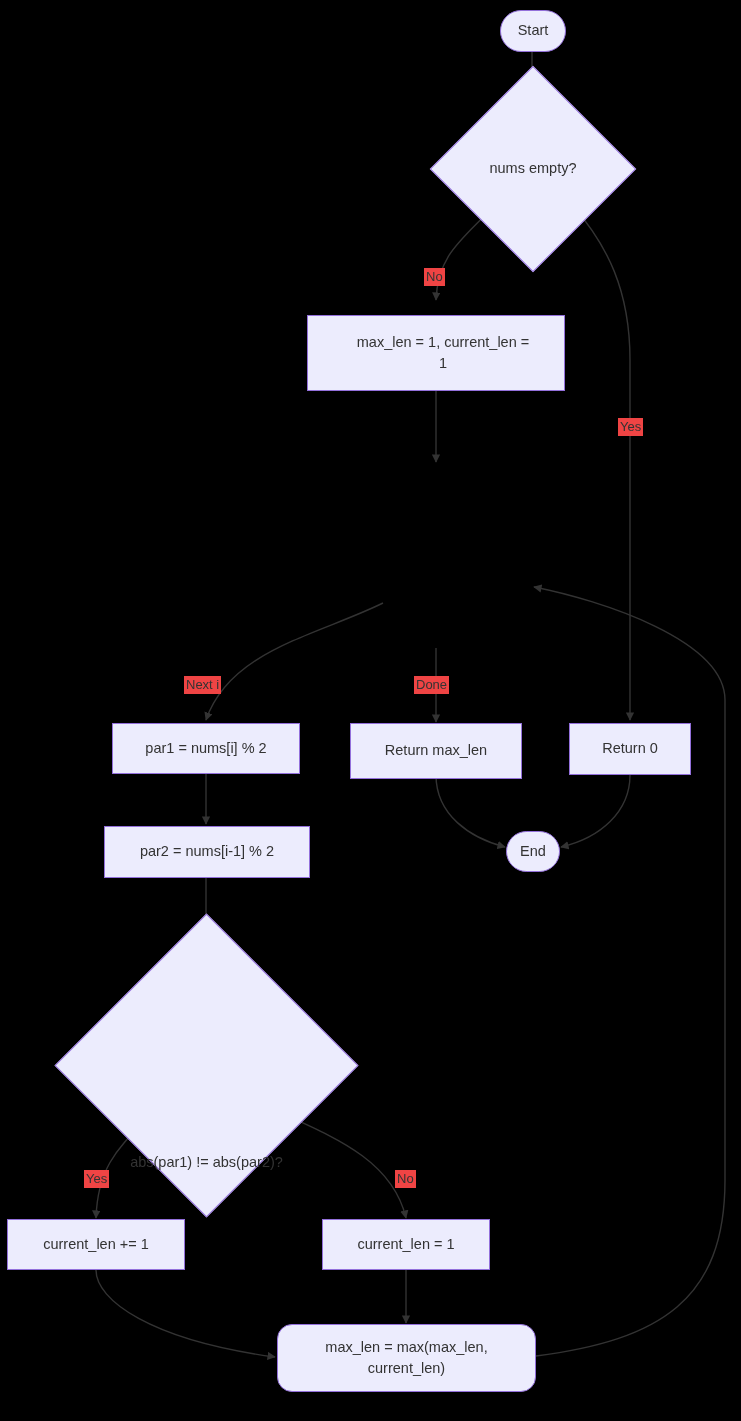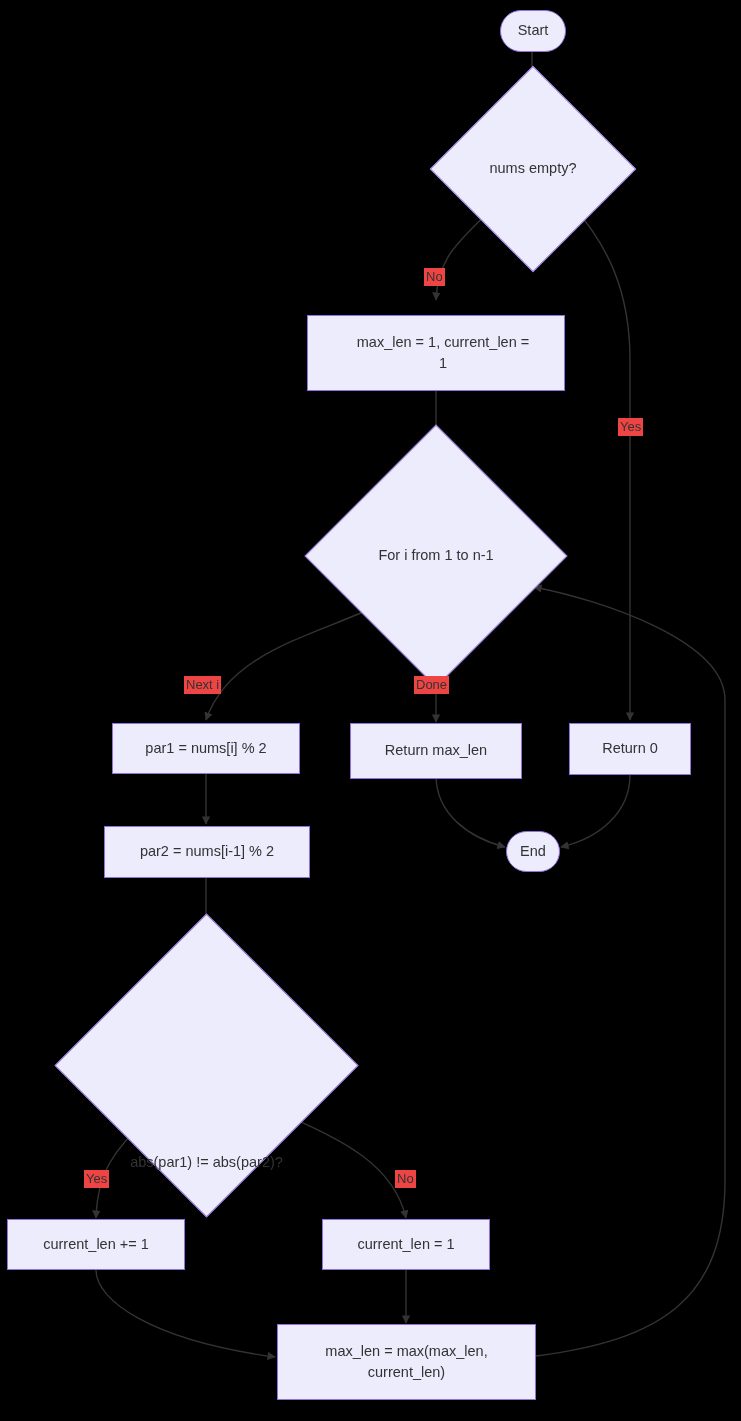--- a/index.html
+++ b/index.html
@@ -113,24 +113,20 @@
   <div class="node decision" style="left:460px; top:96px; width:146px; height:146px;">
     <span class="dia-shape"></span>
     <span class="dia-label">nums empty?</span>
   </div>
 
   <div class="node process" style="left:307px; top:315px; width:258px; height:76px;padding-left:14px;">
     <span>max_len = 1, current_len =
 1</span>
   </div>
 
-  <div class="node decision" style="left:343px; top:463px; width:186px; height:186px;">
-    <span class="dia-shape"></span>
-    <span class="dia-label">For i from 1 to n-1</span>
-  </div>
 
   <div class="node process" style="left:112px; top:723px; width:188px; height:51px;">
     <span>par1 = nums[i] % 2</span>
   </div>
 
   <div class="node process" style="left:104px; top:826px; width:206px; height:52px;">
     <span>par2 = nums[i-1] % 2</span>
   </div>
 
   <div class="node decision" style="left:99px; top:958px; width:215px; height:215px;align-items:flex-end;">
@@ -139,21 +135,21 @@
   </div>
 
   <div class="node process" style="left:7px; top:1219px; width:178px; height:51px;">
     <span>current_len += 1</span>
   </div>
 
   <div class="node process" style="left:322px; top:1219px; width:168px; height:51px;">
     <span>current_len = 1</span>
   </div>
 
-  <div class="node process" style="left:277px; top:1324px; width:259px; height:76px;">
+  <div class="node process" style="left:277px; top:1324px; width:259px; height:68px;border-radius:15px;">
     <span>max_len = max(max_len,
 current_len)</span>
   </div>
 
   <div class="node process" style="left:350px; top:723px; width:172px; height:56px;">
     <span>Return max_len</span>
   </div>
 
   <div class="node process" style="left:569px; top:723px; width:122px; height:52px;">
     <span>Return 0</span>

